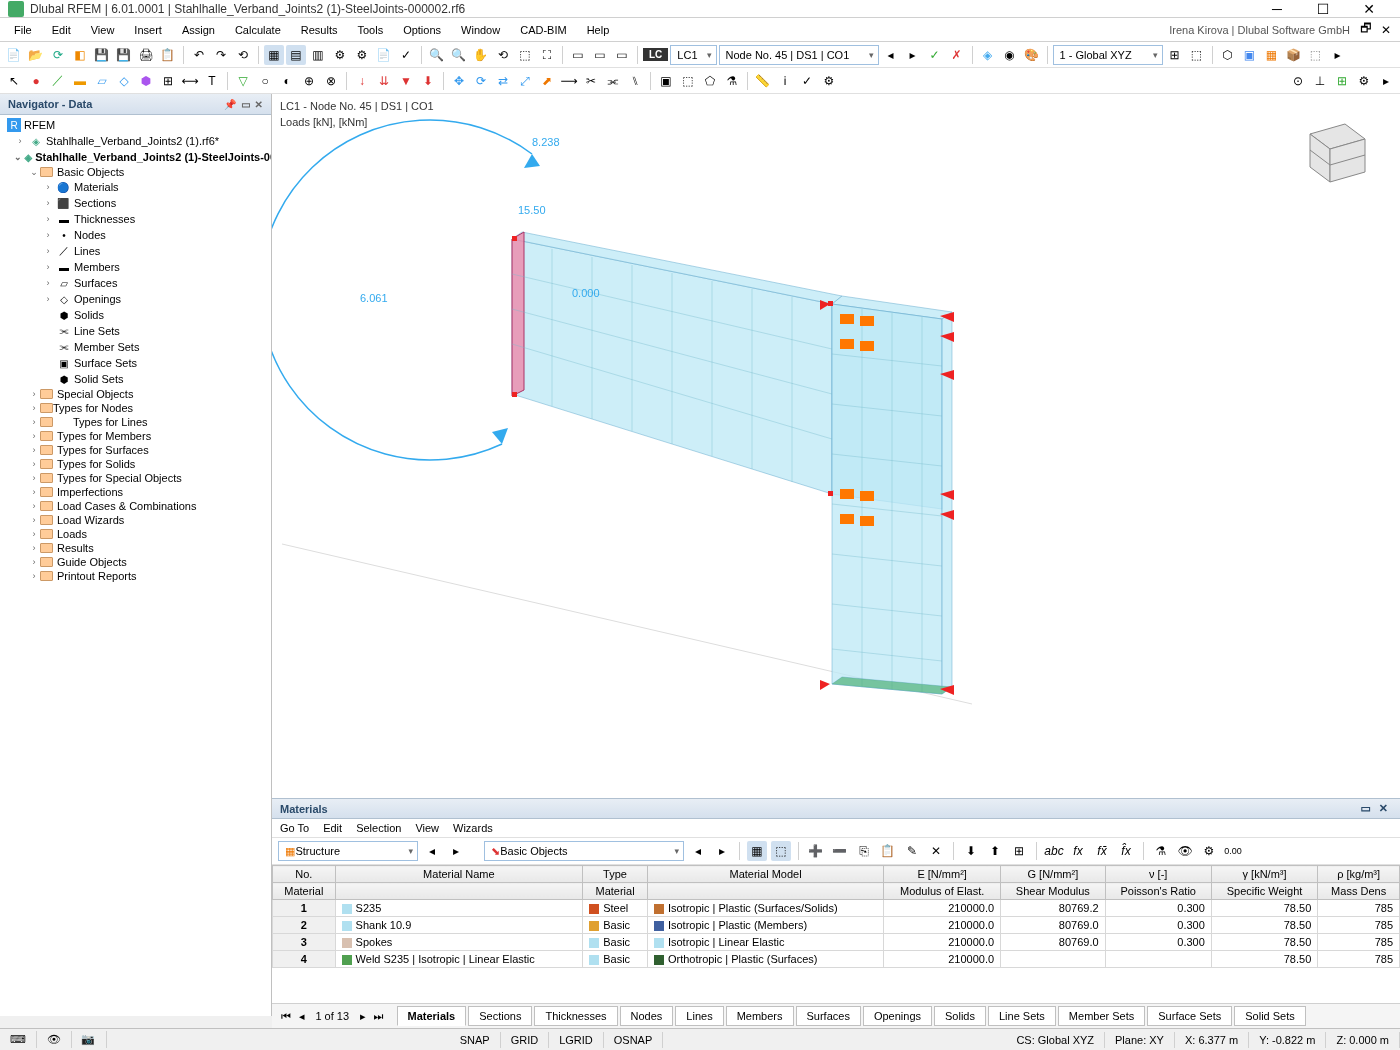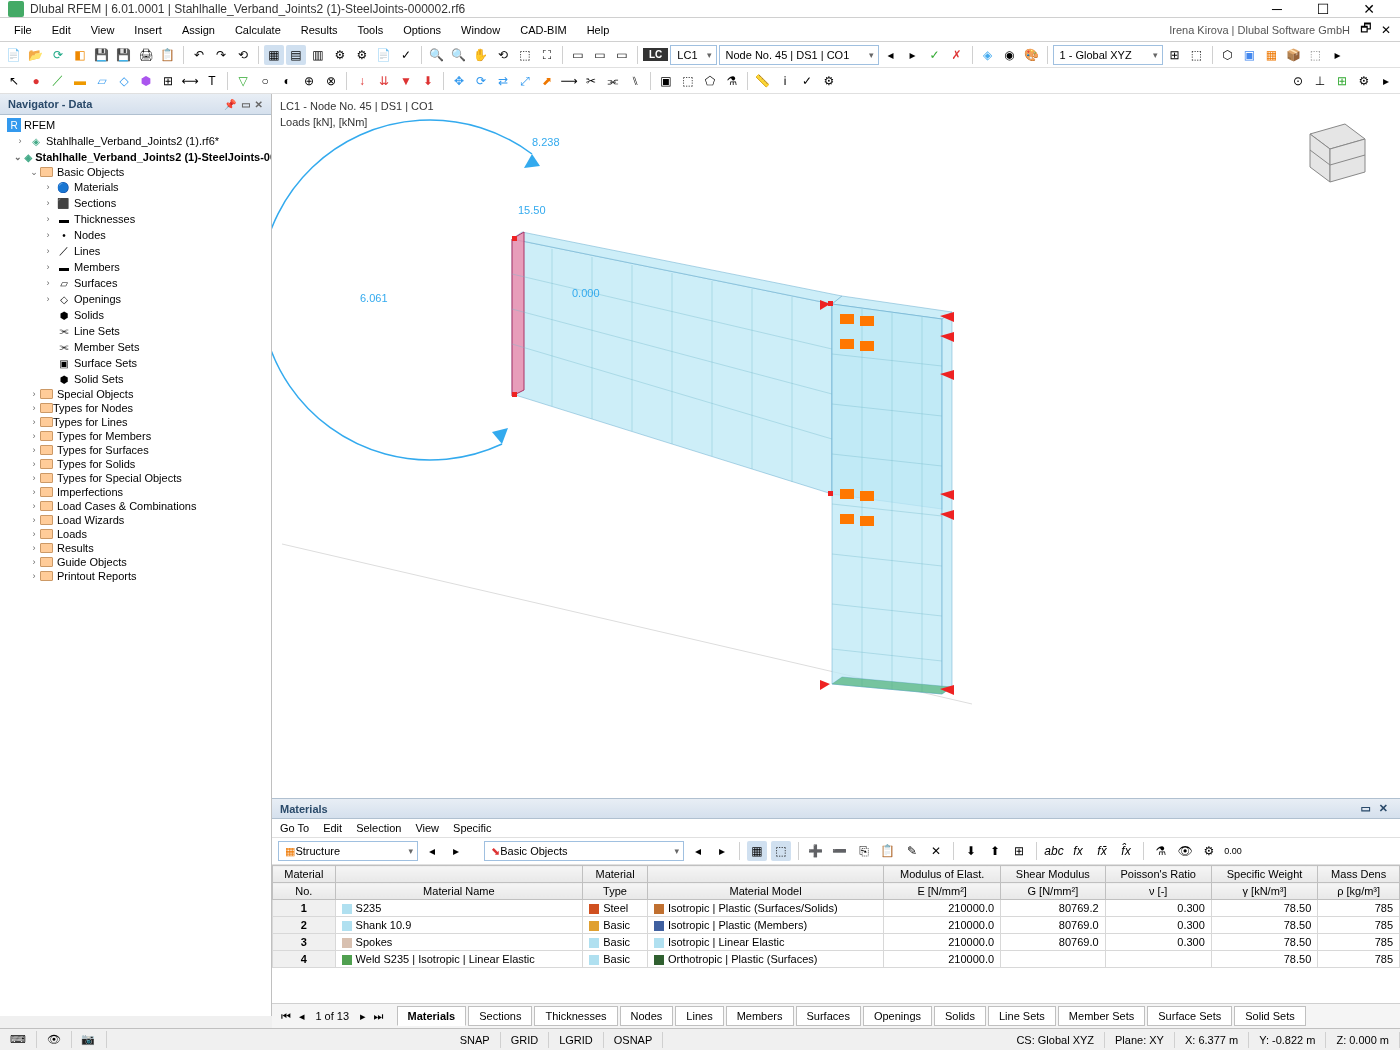--- a/index.html
+++ b/index.html
@@ -302,21 +302,21 @@
             <span style="margin-left:4px">Special Objects</span>
           </div>
           <div class="tnode" style="padding-left: 28px;">
             <span class="twister">›</span>
             <span class="folder"></span>
             <span style="margin-left:0">Types for Nodes</span>
           </div>
           <div class="tnode" style="padding-left: 28px;">
             <span class="twister">›</span>
             <span class="folder"></span>
-            <span style="margin-left:0">Types for Lines</span>
+            <span style="margin-left:20px">Types for Lines</span>
           </div>
           <div class="tnode" style="padding-left: 28px;">
             <span class="twister">›</span>
             <span class="folder"></span>
             <span style="margin-left:4px">Types for Members</span>
           </div>
           <div class="tnode" style="padding-left: 28px;">
             <span class="twister">›</span>
             <span class="folder"></span>
             <span style="margin-left:4px">Types for Surfaces</span>
@@ -482,21 +482,21 @@
 <div class="bottom-panel">
   <div class="bp-hdr">
     <span>Materials</span>
     <span><span style="cursor:pointer;padding:0 4px">▭</span><span style="cursor:pointer;padding:0 4px">✕</span></span>
   </div>
   <div class="bp-menu">
     <span>Go To</span>
     <span>Edit</span>
     <span>Selection</span>
     <span>View</span>
-    <span>Specific</span>
+    <span>Wizards</span>
   </div>
   <div class="bp-toolbar">
     <span class="combo" style="min-width:140px">
         <span style="color:#e70">▦</span> 
         <span>Structure</span>
       </span>
     <span class="tbtn">◂</span>
     <span class="tbtn">▸</span>
     <span style="width:10px"></span>
     <span class="combo" style="min-width:200px">
@@ -535,40 +535,40 @@
     <span class="tsep"></span>
     <span class="tbtn">⚗</span>
     <span class="tbtn">👁</span>
     <span class="tbtn">⚙</span>
     <span class="tbtn" style="font-size:9px">0.00</span>
   </div>
   <div class="bp-table-wrap">
     <table>
       <thead id="mat-head">
           <tr>
+            <th>No.</th>
+            <th>Material Name</th>
+            <th>Type</th>
+            <th>Material Model</th>
+            <th>E [N/mm²]</th>
+            <th>G [N/mm²]</th>
+            <th>ν [-]</th>
+            <th>γ [kN/m³]</th>
+            <th>ρ [kg/m³]</th>
+          </tr>
+          <tr>
             <th>Material</th>
             <th></th>
             <th>Material</th>
             <th></th>
             <th>Modulus of Elast.</th>
             <th>Shear Modulus</th>
             <th>Poisson's Ratio</th>
             <th>Specific Weight</th>
             <th>Mass Dens</th>
-          </tr>
-          <tr>
-            <th>No.</th>
-            <th>Material Name</th>
-            <th>Type</th>
-            <th>Material Model</th>
-            <th>E [N/mm²]</th>
-            <th>G [N/mm²]</th>
-            <th>ν [-]</th>
-            <th>γ [kN/m³]</th>
-            <th>ρ [kg/m³]</th>
           </tr>
         </thead>
       <tbody id="mat-body">
           <tr>
             <td class="rownum">1</td>
     <td><span class="color-sw" style="background:#b0e0f0"></span>S235</td>
     <td><span class="color-sw" style="background:#d05020"></span>Steel</td>
     <td><span class="color-sw" style="background:#c07030"></span>Isotropic | Plastic (Surfaces/Solids)</td>
     <td class="num">210000.0</td>
             <td class="num">80769.2</td>

